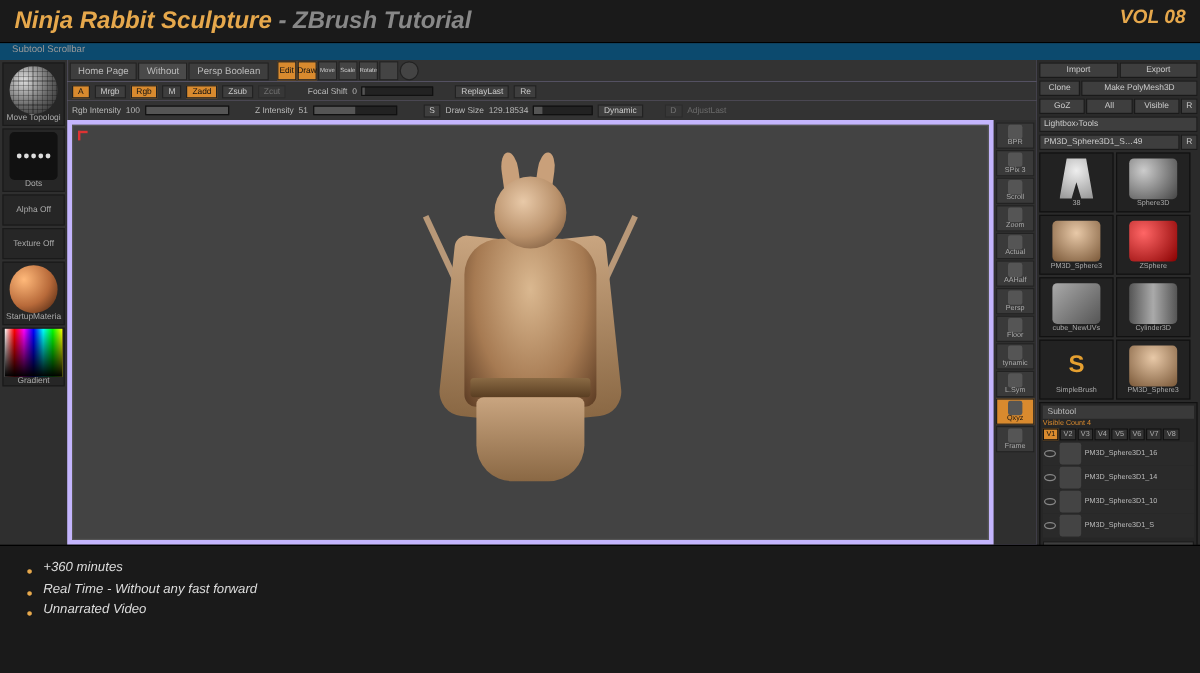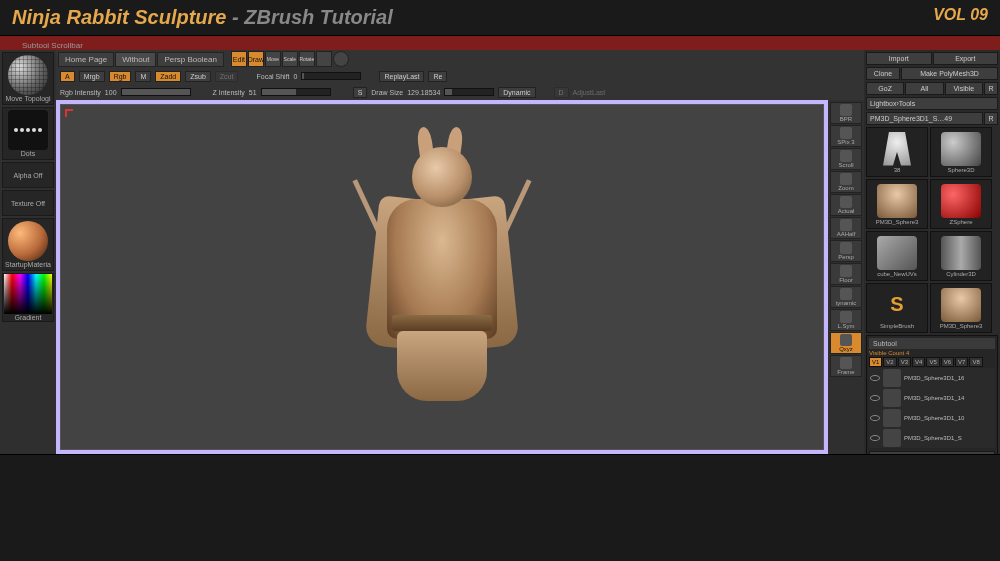--- a/index.html
+++ b/index.html
@@ -3,21 +3,21 @@
 <meta charset="utf-8">
 <style>
 * { margin: 0; padding: 0; box-sizing: border-box; font-family: Arial, sans-serif; }
 body { width: 1000px; height: 561px; background: #2a2a2a; overflow: hidden; position: relative; }
 
 .header-bar { background: #1a1a1a; height: 36px; display: flex; align-items: center; padding: 0 12px; border-bottom: 1px solid #000; }
 .header-title { color: #e6a84c; font-size: 20px; font-style: italic; font-weight: bold; }
 .header-title .sub { color: #888; font-style: italic; }
 .vol-badge { position: absolute; right: 12px; top: 6px; color: #e6a84c; font-weight: bold; font-size: 16px; font-style: italic; }
 
-.top-toolbar { background: #7f1d1d; height: 14px; display: flex; align-items: flex-end; padding: 0 22px; font-size: 8px; color: #999; }
+.top-toolbar { background: #0c4a6e; height: 14px; display: flex; align-items: flex-start; padding: 0 10px; font-size: 8px; color: #999; }
 .top-toolbar .tt-item { margin-right: 8px; }
 
 .main-row { display: flex; height: 404px; }
 
 .left-sidebar { width: 56px; background: #2f2f2f; display: flex; flex-direction: column; padding: 2px; gap: 2px; }
 .ls-slot { background: #262626; border: 1px solid #1a1a1a; width: 52px; display: flex; flex-direction: column; align-items: center; justify-content: center; color: #aaa; font-size: 7px; padding: 2px 0; }
 .ls-sphere { width: 40px; height: 40px; border-radius: 50%; background: radial-gradient(circle at 30% 30%, #ddd, #666 55%, #222); position: relative; }
 .ls-sphere.wire::after { content:""; position:absolute; inset:0; border-radius:50%; background: repeating-linear-gradient(0deg, transparent 0 3px, rgba(0,0,0,.25) 3px 4px), repeating-linear-gradient(90deg, transparent 0 3px, rgba(0,0,0,.25) 3px 4px); }
 .ls-dots { width: 40px; height: 40px; background:#111; border-radius:4px; display:flex; align-items:center; justify-content:center; }
 .ls-dots span { width:4px; height:4px; background:#ddd; border-radius:50%; margin:0 1px; }
@@ -85,21 +85,21 @@
 .footer li { color:#ddd; font-size:11px; font-style:italic; line-height:1.6; position:relative; }
 .footer li::before { content:"•"; color:#e6a84c; position:absolute; left:-14px; font-size:14px; }
 </style>
 </head>
 <body>
 
 <div class="header-bar">
   <span class="header-title">
     <span>Ninja Rabbit Sculpture</span><span class="sub"><span> - </span><span>ZBrush Tutorial</span></span>
   </span>
-  <span class="vol-badge">VOL 09</span>
+  <span class="vol-badge">VOL 08</span>
 </div>
 
 <div class="top-toolbar">
   <span class="tt-item">Subtool Scrollbar</span>
 </div>
 
 <div class="main-row">
 
   <div class="left-sidebar">
     <div class="ls-slot">
@@ -358,13 +358,18 @@
       <div class="rs-btn" style="text-align:center;margin-top:2px">New Folder</div>
       <div class="rs-row">
         <div class="rs-btn">Rename</div>
         <div class="rs-btn">AutoReorder</div>
       </div>
     </div>
   </div>
 </div>
 
 <div class="footer">
+  <ul id="footer-bullets">
+      <li>+360 minutes</li>
+      <li>Real Time - Without any fast forward</li>
+      <li>Unnarrated Video</li>
+    </ul>
 </div>
 
 </body></html>

